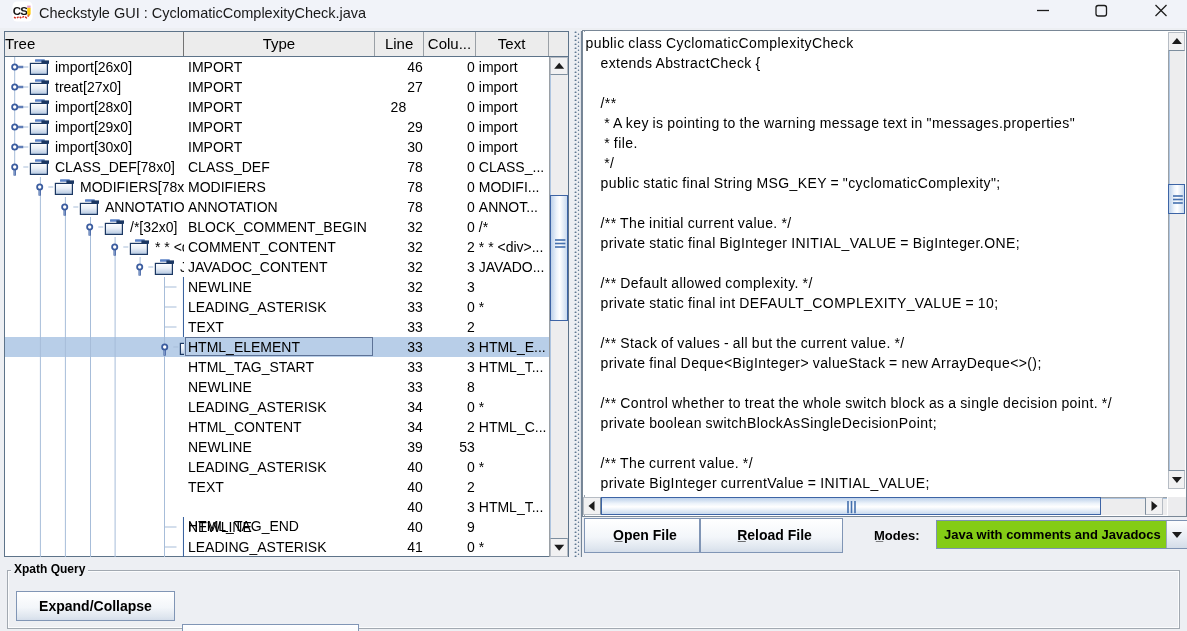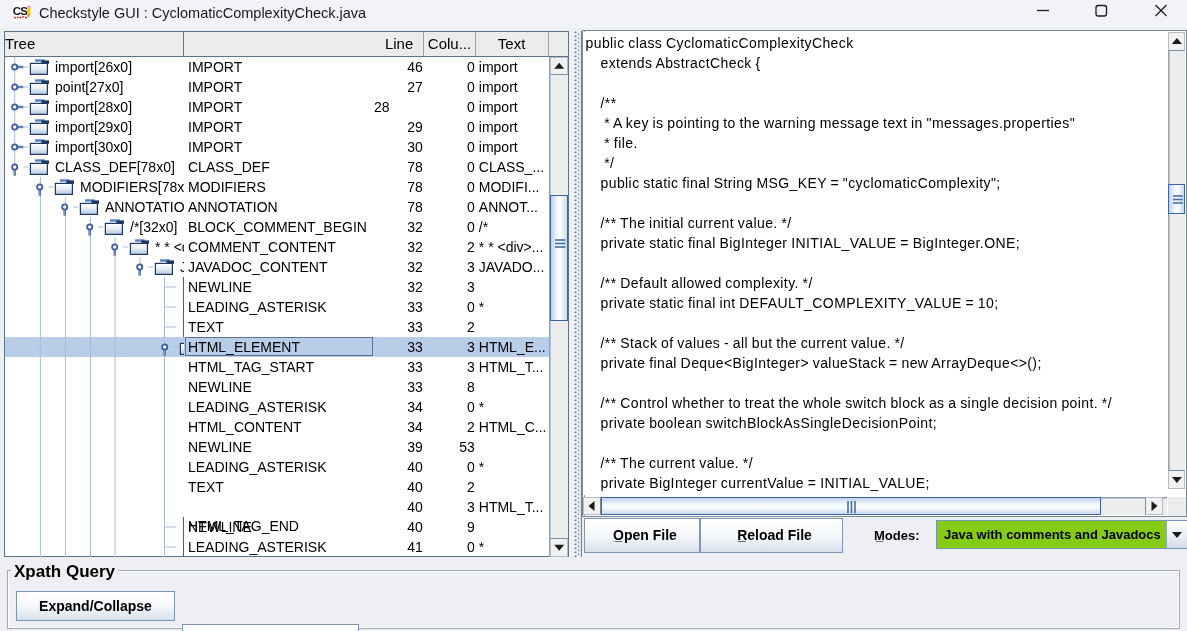--- a/index.html
+++ b/index.html
@@ -25,20 +25,21 @@
   <line x1="128.5" y1="5" x2="139.5" y2="16"></line>
       <line x1="139.5" y1="5" x2="128.5" y2="16"></line>
  </svg>
 </div>
 
 <div style="position:absolute;left:4px;top:30.6px;width:565px;height:526.6px;border:1px solid #5d7389;box-sizing:border-box;background:#fff">
 </div>
 
 <div style="position:absolute;left:5px;top:31.6px;width:563px;height:25px;background:#ececec;border-bottom:1px solid #5d7389;box-sizing:border-box;font-size:15px">
  <div style="position:absolute;left:0;top:0;width:179px;height:24px;line-height:23px;text-align:left;border-right:1px solid #737373;box-sizing:border-box">Tree</div>
+ <div style="position:absolute;left:179px;top:0;width:190.8px;height:24px;line-height:23px;text-align:center;border-right:1px solid #9aa0a6;box-sizing:border-box">Type</div>
  <div style="position:absolute;left:369.8px;top:0;width:49.6px;height:24px;line-height:23px;text-align:center;border-right:1px solid #9aa0a6;box-sizing:border-box">Line</div>
  <div style="position:absolute;left:419.4px;top:0;width:51.2px;height:24px;line-height:23px;text-align:center;border-right:1px solid #9aa0a6;box-sizing:border-box">Colu...</div>
  <div style="position:absolute;left:470.6px;top:0;width:73px;height:24px;line-height:23px;text-align:center;border-right:1px solid #9aa0a6;box-sizing:border-box">Text</div>
 </div>
 
 <div style="position:absolute;left:5px;top:336.6px;width:543.6px;height:20px;background:#b8cee8"></div>
 
 <svg width="179" height="501" viewBox="0 0 179 501" style="position:absolute;left:5px;top:56.6px">
 <defs>
 <linearGradient id="fg" x1="0" y1="0" x2="0" y2="1">
@@ -126,21 +127,21 @@
 <use href="#folder" x="149.8" y="202.0"></use>
 <circle cx="159.7" cy="290.0" r="2.6" fill="#fff" stroke="#3b5c9f" stroke-width="1.8"></circle>
 <line x1="159.7" y1="292.9" x2="159.7" y2="298.6" stroke="#3b5c9f" stroke-width="2.4"></line>
 <line x1="159.7" y1="293.4" x2="159.7" y2="298.2" stroke="#93acd7" stroke-width="0.9"></line>
 <line x1="168.29999999999998" y1="290.0" x2="173.3" y2="290.0" stroke="#a7bdd9" stroke-width="1"></line>
 <use href="#folder" x="174.8" y="282.0"></use>
 </svg>
 
 <div style="position:absolute;left:5px;top:56.6px;width:178.8px;height:500px;overflow:hidden">
 <span style="position:absolute;left:50px;top:0px;line-height:20px;white-space:pre">import[26x0]</span>
-<span style="position:absolute;left:50px;top:20px;line-height:20px;white-space:pre">point[27x0]</span>
+<span style="position:absolute;left:50px;top:20px;line-height:20px;white-space:pre">treat[27x0]</span>
 <span style="position:absolute;left:50px;top:40px;line-height:20px;white-space:pre">import[28x0]</span>
 <span style="position:absolute;left:50px;top:60px;line-height:20px;white-space:pre">import[29x0]</span>
 <span style="position:absolute;left:50px;top:80px;line-height:20px;white-space:pre">import[30x0]</span>
 <span style="position:absolute;left:50px;top:100px;line-height:20px;white-space:pre">CLASS_DEF[78x0]</span>
 <span style="position:absolute;left:75px;top:120px;line-height:20px;white-space:pre">MODIFIERS[78x0]</span>
 <span style="position:absolute;left:100px;top:140px;line-height:20px;white-space:pre">ANNOTATION[78x0]</span>
 <span style="position:absolute;left:125px;top:160px;line-height:20px;white-space:pre">/*[32x0]</span>
 <span style="position:absolute;left:150px;top:180px;line-height:20px;white-space:pre">* * &lt;div&gt;</span>
 <span style="position:absolute;left:175px;top:200px;line-height:20px;white-space:pre">JAVADOC_CONTENT</span>
 </div>
@@ -150,21 +151,21 @@
 <div style="position:absolute;left:0;top:0">
 <div style="position:absolute;left:188px;top:56.6px;line-height:20px;white-space:pre">IMPORT</div>
 <div style="position:absolute;left:374px;top:56.6px;width:48.8px;line-height:20px;text-align:right">46</div>
 <div style="position:absolute;left:425px;top:56.6px;width:49.8px;line-height:20px;text-align:right">0</div>
 <div style="position:absolute;left:478.8px;top:56.6px;line-height:20px;white-space:pre">import</div>
 <div style="position:absolute;left:188px;top:76.6px;line-height:20px;white-space:pre">IMPORT</div>
 <div style="position:absolute;left:374px;top:76.6px;width:48.8px;line-height:20px;text-align:right">27</div>
 <div style="position:absolute;left:425px;top:76.6px;width:49.8px;line-height:20px;text-align:right">0</div>
 <div style="position:absolute;left:478.8px;top:76.6px;line-height:20px;white-space:pre">import</div>
 <div style="position:absolute;left:188px;top:96.6px;line-height:20px;white-space:pre">IMPORT</div>
-<div style="position:absolute;left:374px;top:96.6px;width:48.8px;line-height:20px;text-align:left">28</div>
+<div style="position:absolute;left:374px;top:96.6px;width:48.8px;line-height:20px;text-align:center">28</div>
 <div style="position:absolute;left:425px;top:96.6px;width:49.8px;line-height:20px;text-align:right">0</div>
 <div style="position:absolute;left:478.8px;top:96.6px;line-height:20px;white-space:pre">import</div>
 <div style="position:absolute;left:188px;top:116.6px;line-height:20px;white-space:pre">IMPORT</div>
 <div style="position:absolute;left:374px;top:116.6px;width:48.8px;line-height:20px;text-align:right">29</div>
 <div style="position:absolute;left:425px;top:116.6px;width:49.8px;line-height:20px;text-align:right">0</div>
 <div style="position:absolute;left:478.8px;top:116.6px;line-height:20px;white-space:pre">import</div>
 <div style="position:absolute;left:188px;top:136.6px;line-height:20px;white-space:pre">IMPORT</div>
 <div style="position:absolute;left:374px;top:136.6px;width:48.8px;line-height:20px;text-align:right">30</div>
 <div style="position:absolute;left:425px;top:136.6px;width:49.8px;line-height:20px;text-align:right">0</div>
 <div style="position:absolute;left:478.8px;top:136.6px;line-height:20px;white-space:pre">import</div>
@@ -342,15 +343,15 @@
  <div class="b" style="position:absolute;left:7px;top:0;line-height:27px;font-size:13px;white-space:nowrap">Java with comments and Javadocs</div>
  <div style="position:absolute;right:0;top:0;width:21px;height:27px;background:linear-gradient(180deg,#fdfdfe,#e8edf4 60%,#d3dce8);border-left:1px solid #9aa7bb">
   <svg width="21" height="27">
         <polygon points="5,11 15,11 10,17" fill="#1b1b1b"></polygon>
       </svg>
  </div>
 </div>
 
 <div style="position:absolute;left:7px;top:570px;width:1173px;height:59px;border:1px solid #a2a9b1;box-sizing:border-box"></div>
 <div style="position:absolute;left:8px;top:571px;width:1171px;height:57px;border:1px solid #fbfcfd;box-sizing:border-box"></div>
-<div class="b" style="position:absolute;left:11px;top:562px;font-size:17px;background:#edeff3;padding:0 3px">Xpath Query</div>
+<div class="b" style="position:absolute;left:11px;top:562px;font-size:12px;background:#edeff3;padding:0 3px">Xpath Query</div>
 <div class="b" style="position:absolute;left:16px;top:591px;width:159px;height:30px;border:1px solid #8095b5;box-sizing:border-box;background:linear-gradient(180deg,#ffffff,#f3f6fa 55%,#dfe6ef 88%,#d5deea);text-align:center;line-height:28px;font-size:14px">Expand/Collapse</div>
 <div class="b" style="position:absolute;left:182px;top:624px;width:177px;height:26px;border:1px solid #8095b5;box-sizing:border-box;background:linear-gradient(180deg,#ffffff,#f3f6fa 55%,#dfe6ef 88%,#d5deea);text-align:right;line-height:28px;font-size:14px">Find node by Xpath</div>
 
 </body></html>

